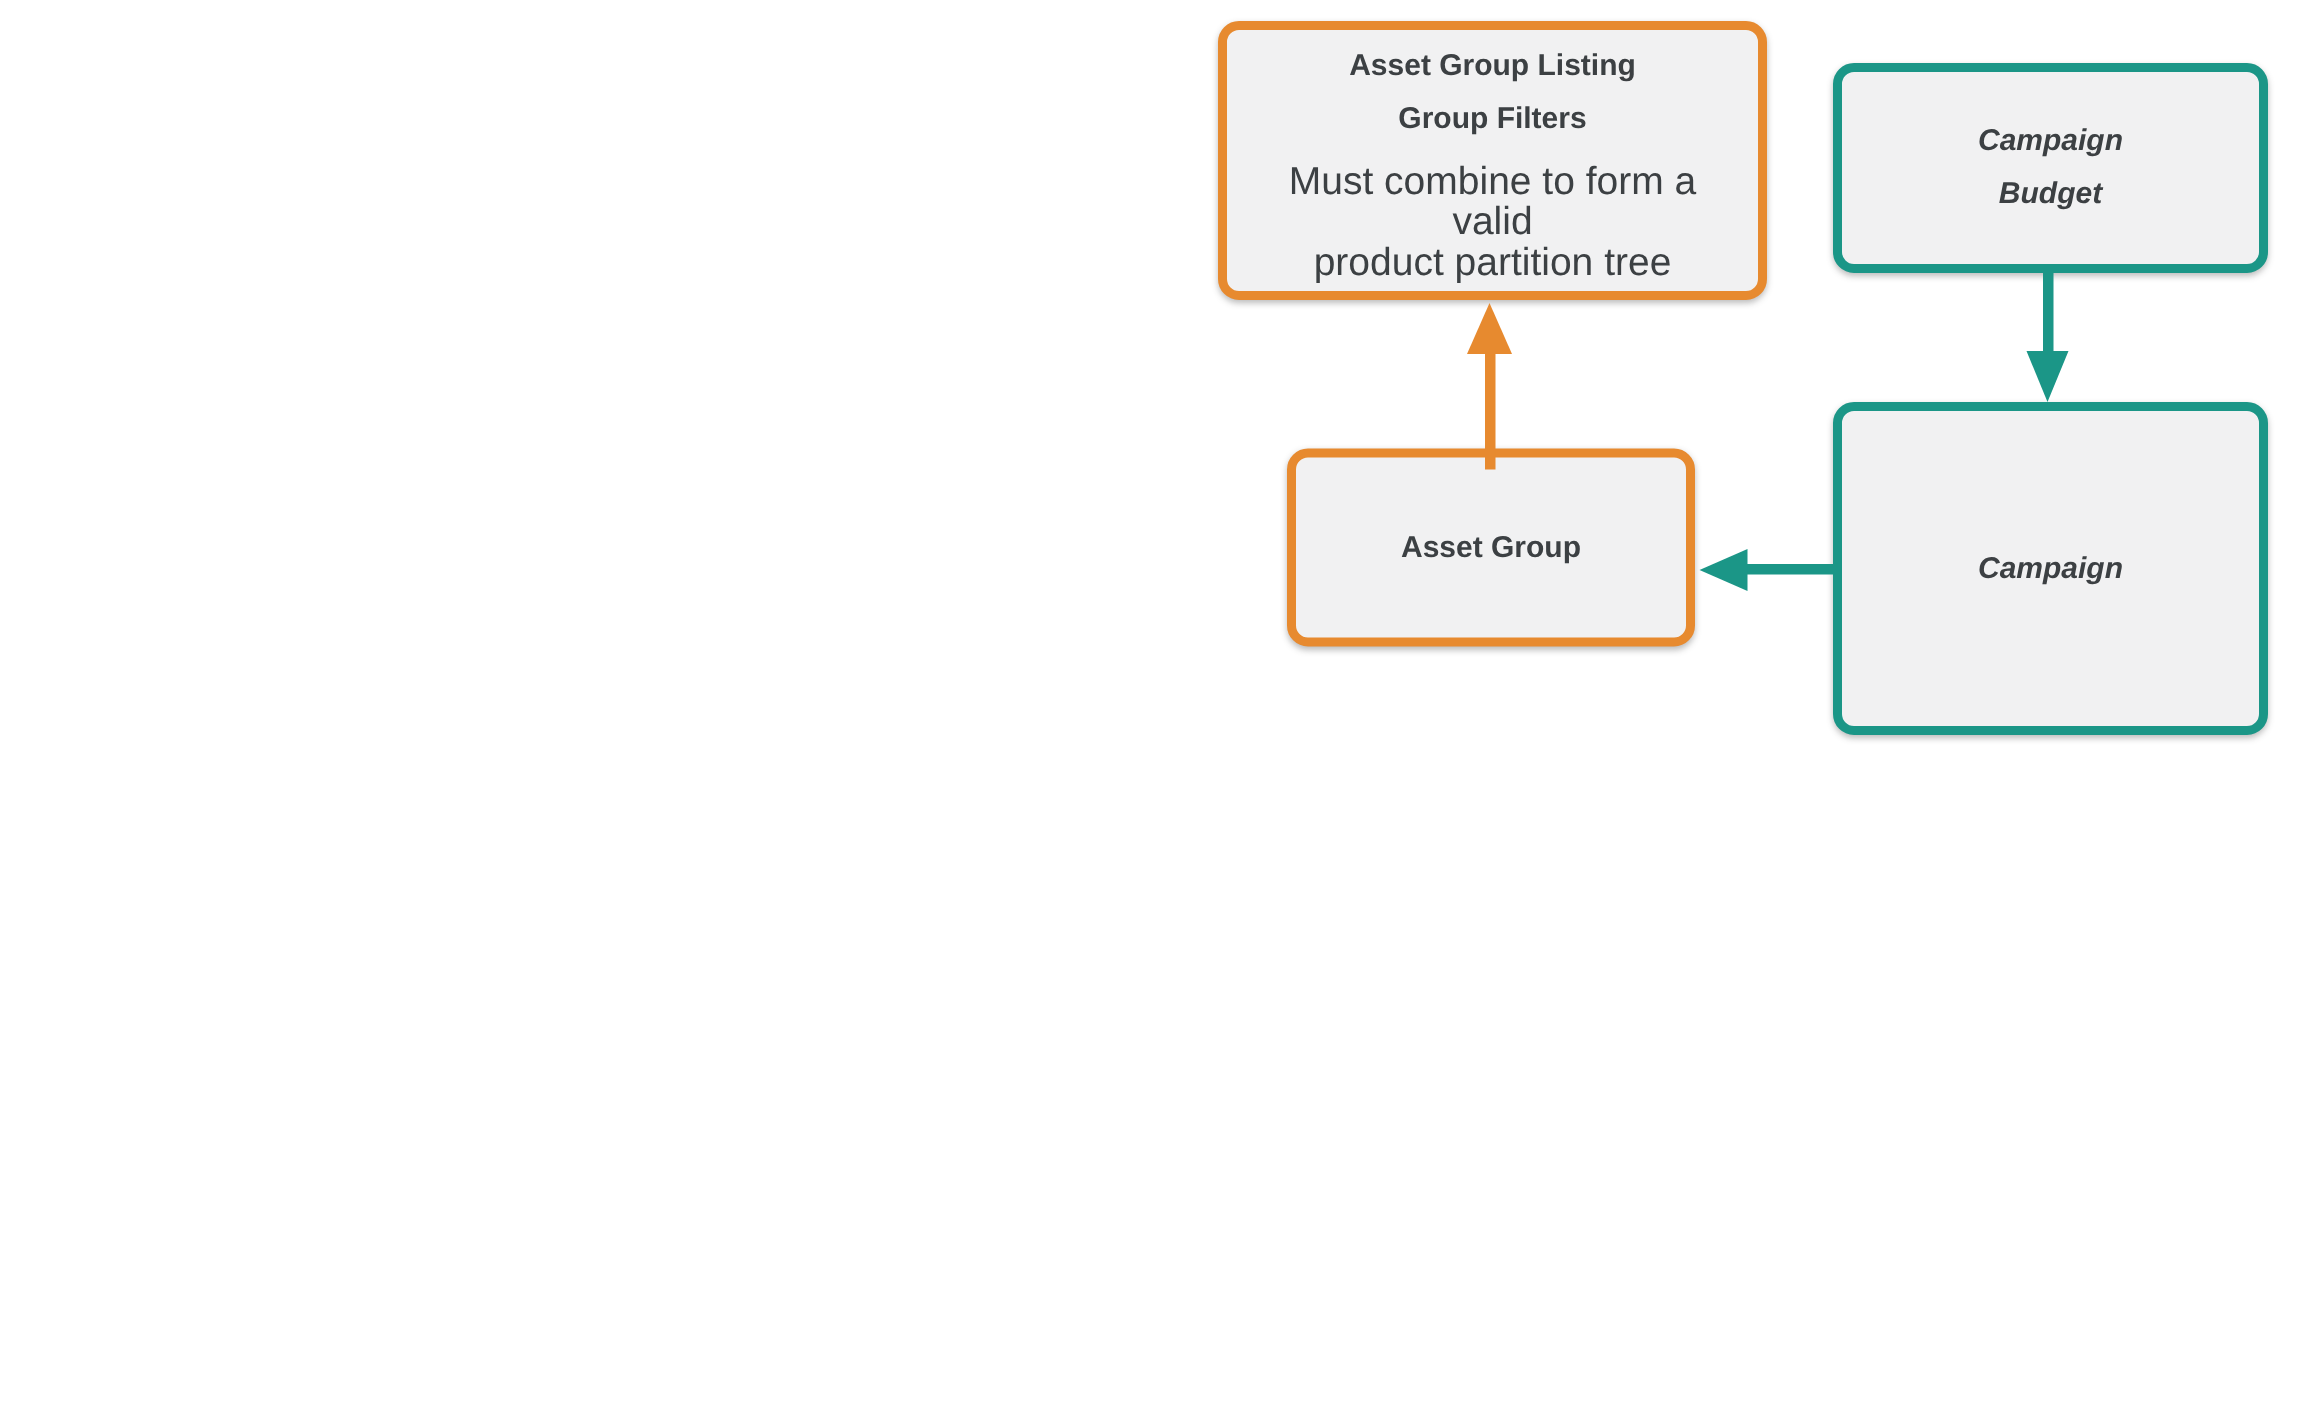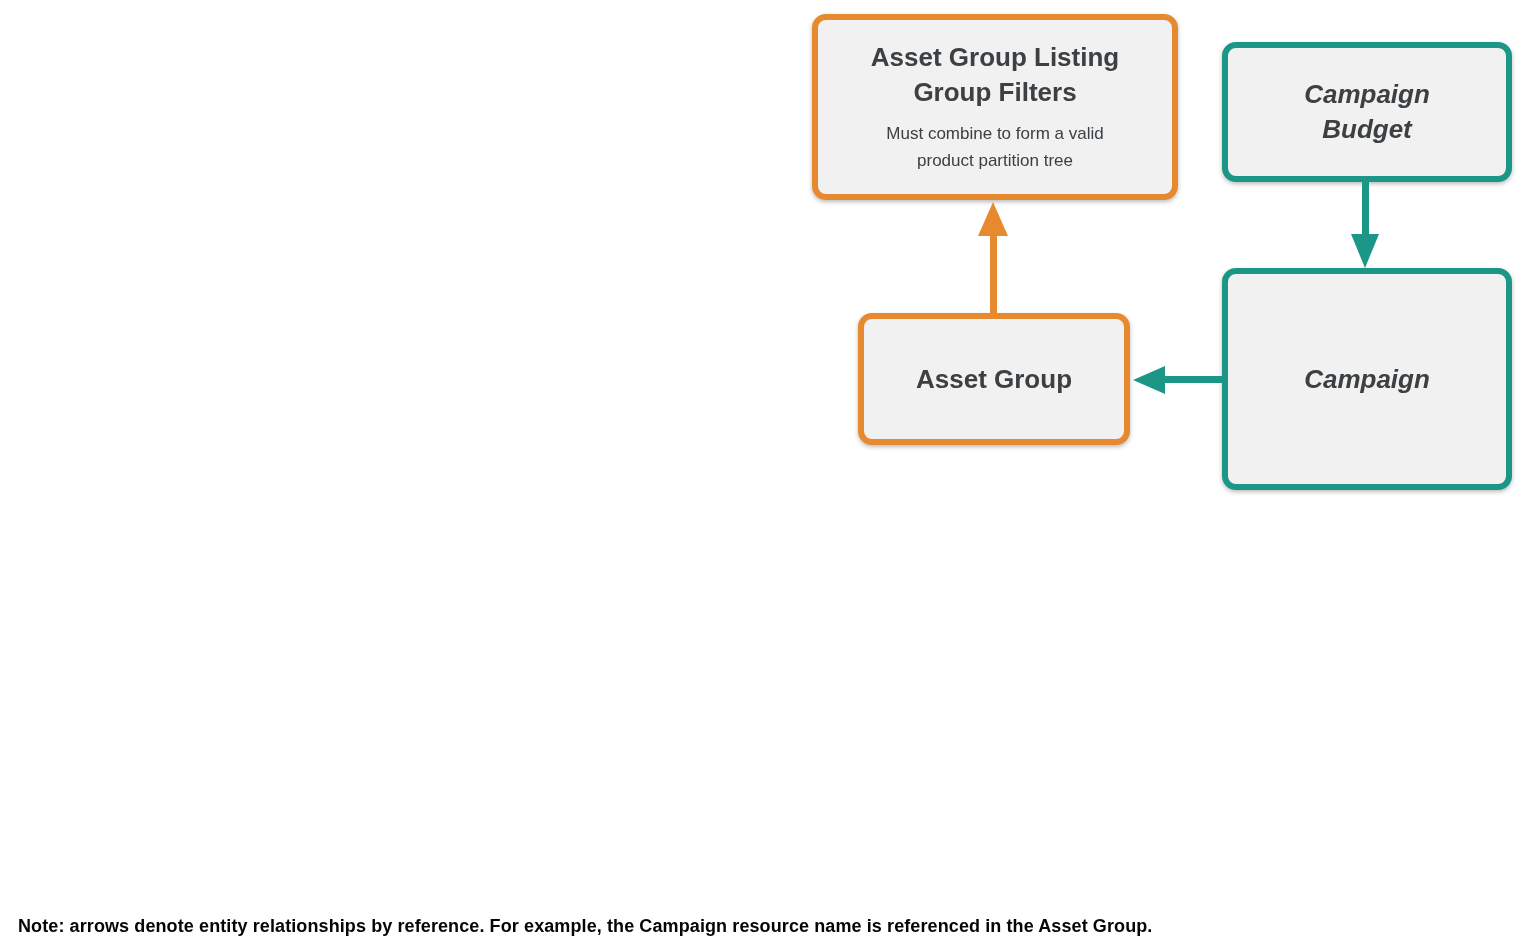--- a/index.html
+++ b/index.html
@@ -24,31 +24,31 @@
     justify-content: center;
     text-align: center;
     color: #3C4043;
     padding: 8px 12px;
   }
   .node.orange { border-color: #E78A2F; }
   .node.teal   { border-color: #1B9687; font-style: italic; }
 
   #node-listing-filters { left: 812px; top: 14px;  width: 366px; height: 186px; }
   #node-campaign-budget { left: 1222px; top: 42px; width: 290px; height: 140px; }
-  #node-asset-group     { left: 858px; top: 313px; width: 272px; height: 132px; }
+  #node-asset-group     { left: 858px; top: 299px; width: 272px; height: 132px; }
   #node-campaign        { left: 1222px; top: 268px; width: 290px; height: 222px; }
 
   .node-title {
     font-weight: bold;
-    font-size: 26px;
+    font-size: 20px;
     line-height: 35px;
     white-space: pre-line;
   }
   .node-subtitle {
-    font-size: 17px;
+    font-size: 26px;
     line-height: 27px;
     margin-top: 10px;
     white-space: pre-line;
   }
 
   .arrow-part { position: absolute; }
   .arrow-line { background: #1B9687; }
   .arrow-line.orange { background: #E78A2F; }
 
   .arrowhead { width: 0; height: 0; }
@@ -118,15 +118,14 @@
 
   <div class="arrow-part arrow-line orange" id="arrow-up-line"></div>
   <div class="arrow-part arrowhead arrowhead-up" id="arrow-up-head"></div>
 
   <div class="arrow-part arrow-line" id="arrow-down-line"></div>
   <div class="arrow-part arrowhead arrowhead-down" id="arrow-down-head"></div>
 
   <div class="arrow-part arrow-line" id="arrow-left-line"></div>
   <div class="arrow-part arrowhead arrowhead-left" id="arrow-left-head"></div>
 
-  <div id="note">Note: arrows denote entity relationships by reference. For example, the Campaign resource name is referenced in the Asset Group.</div>
 
 </div>
 
 </body></html>

